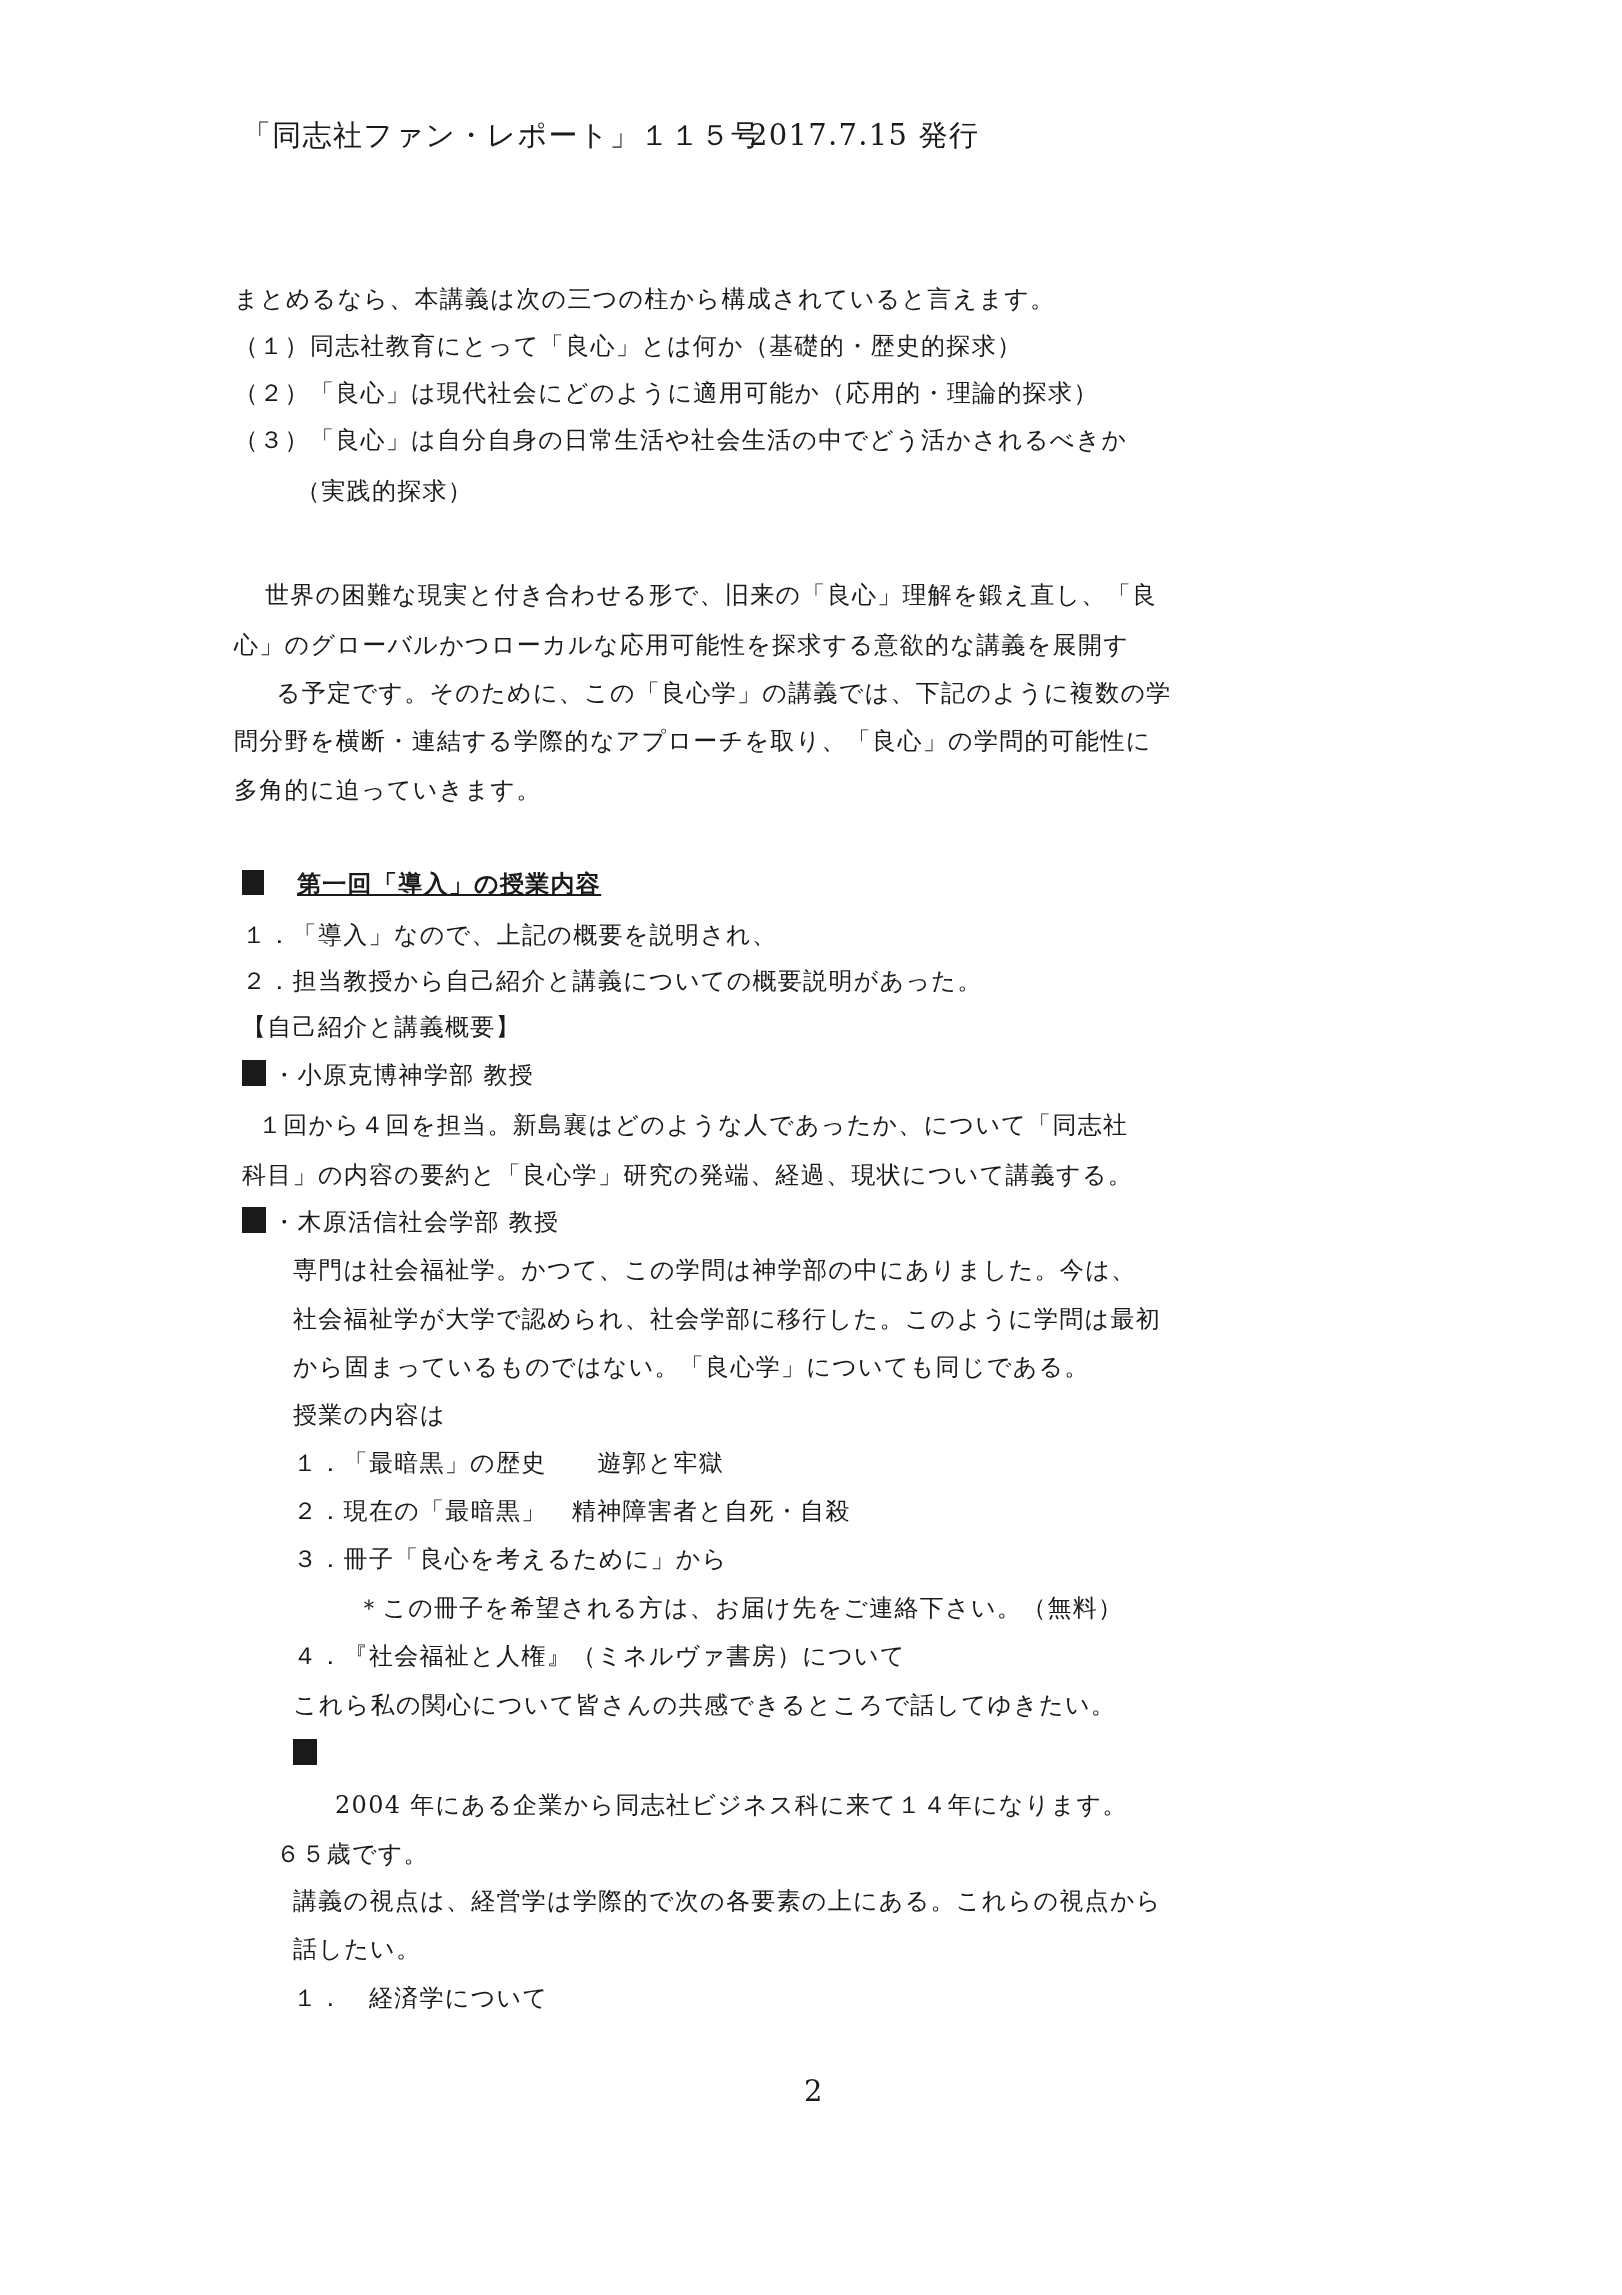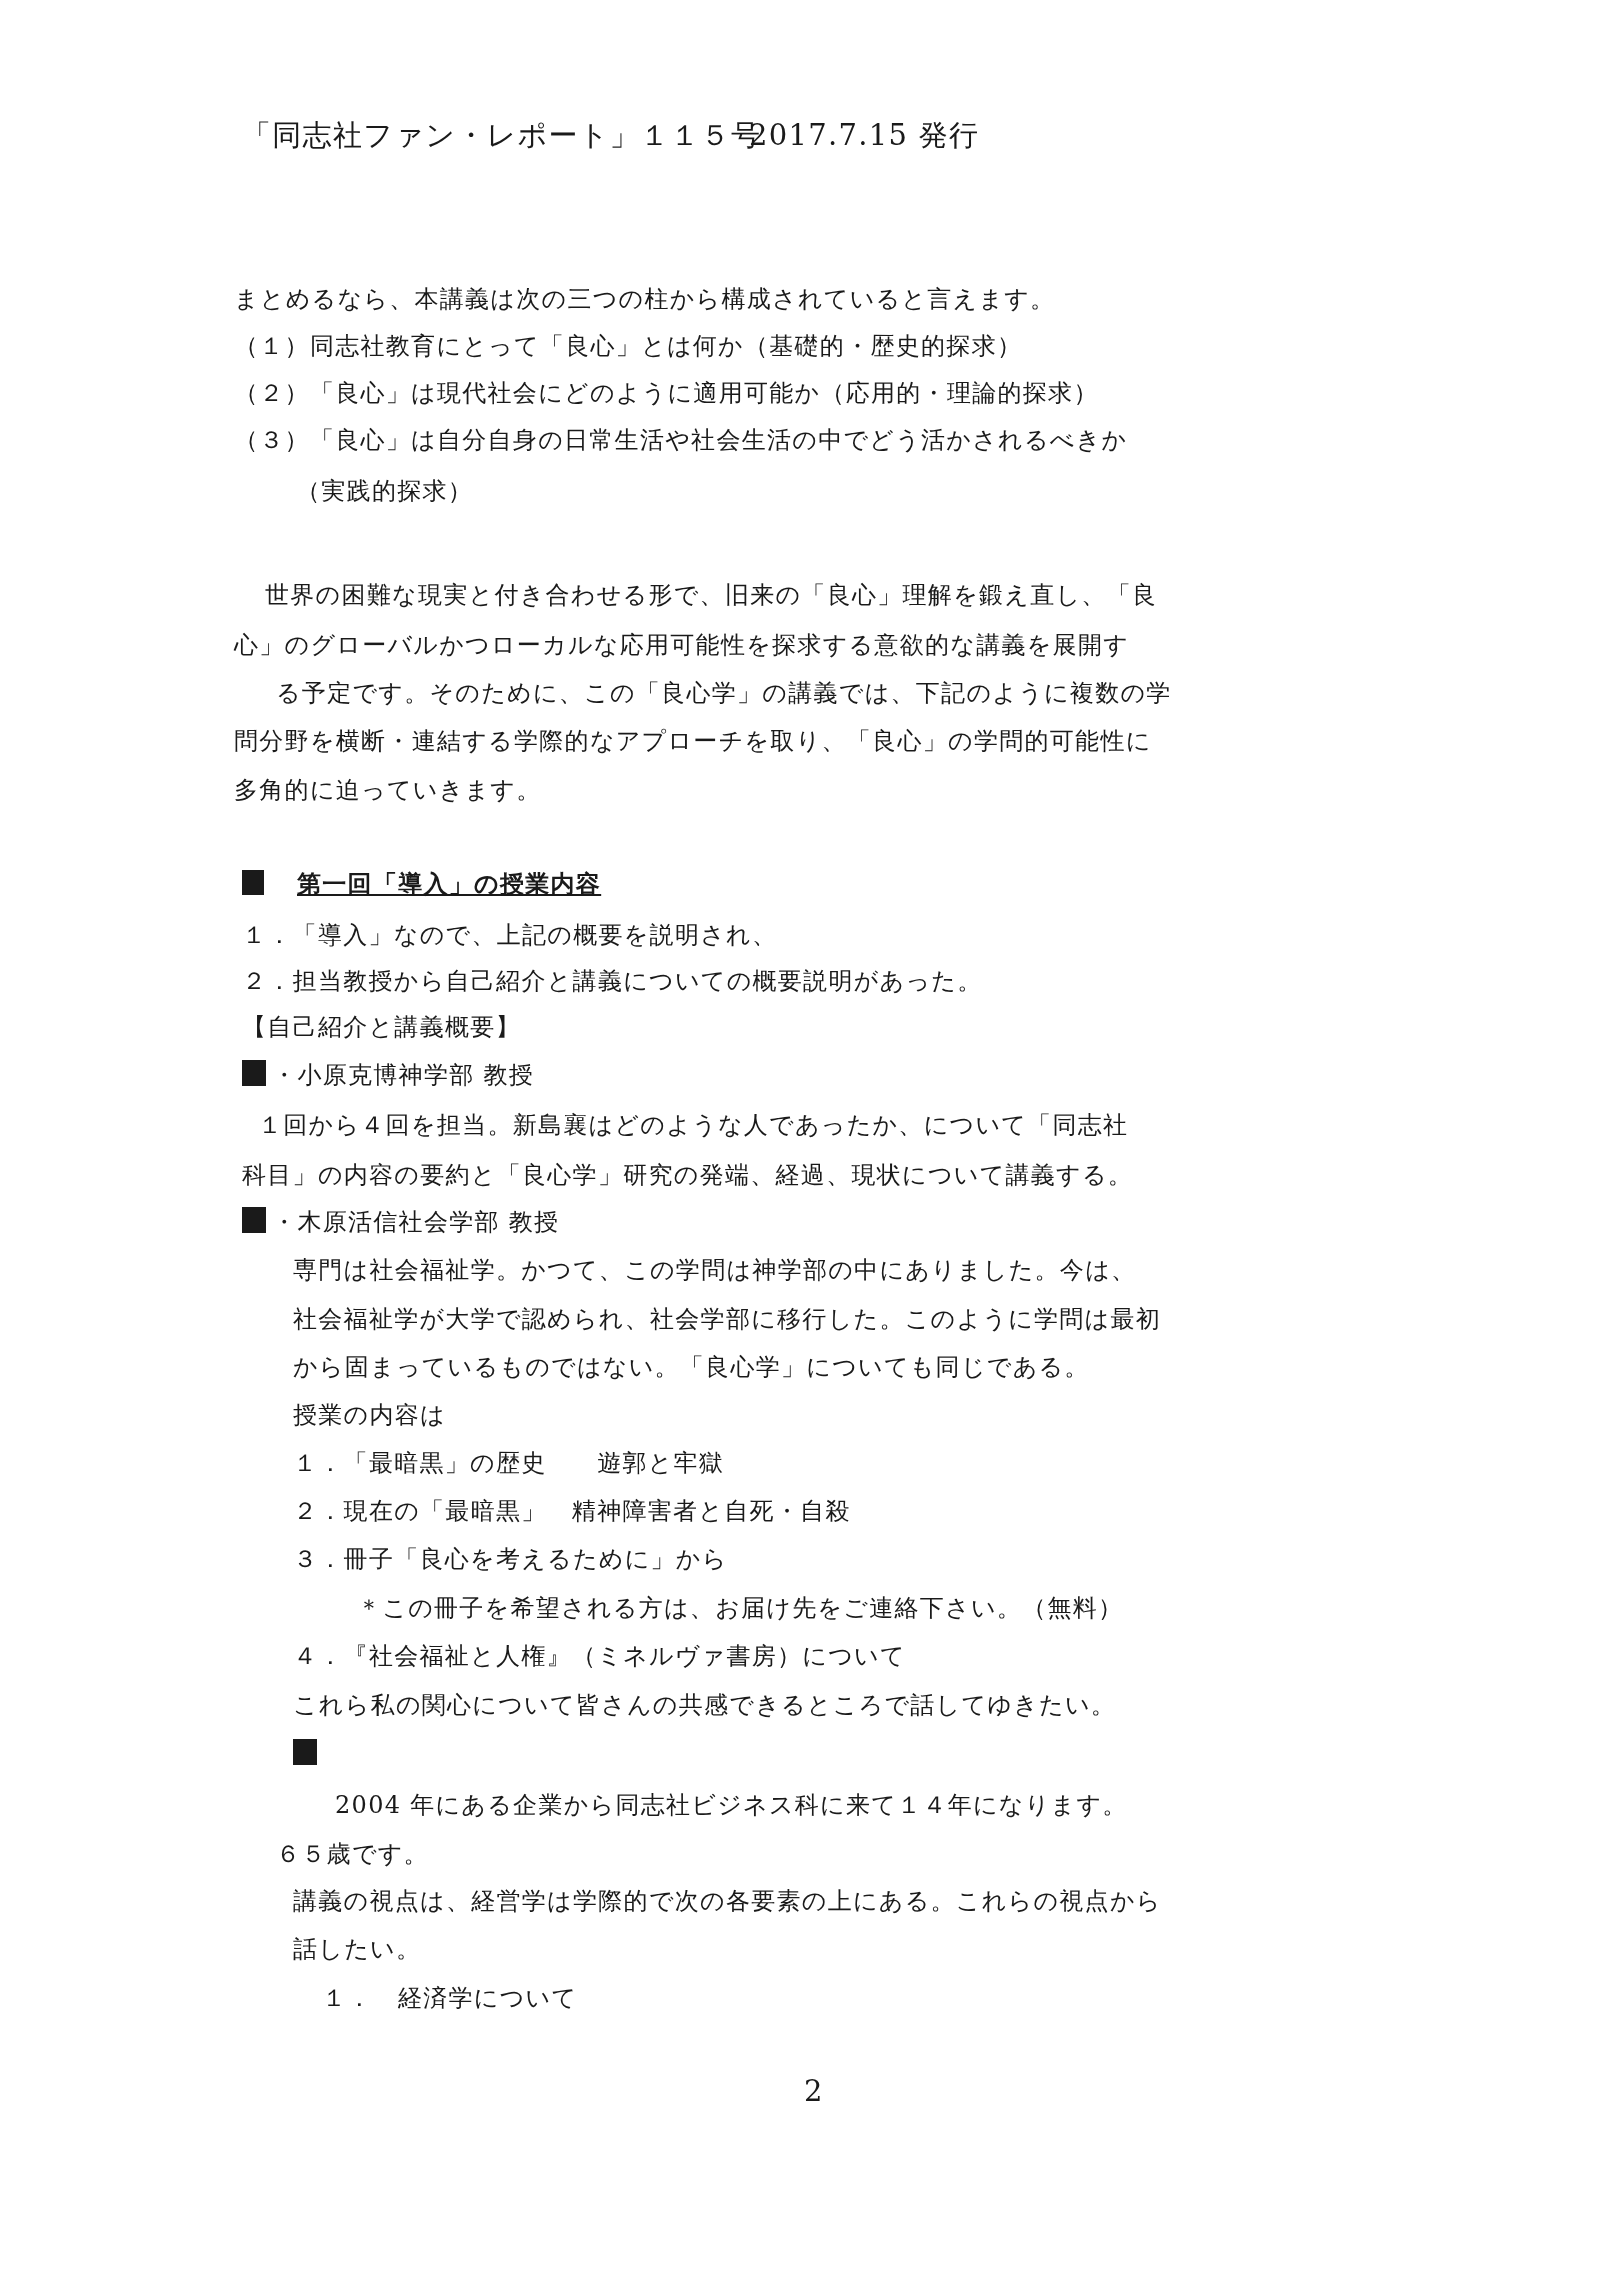--- a/index.html
+++ b/index.html
@@ -73,17 +73,17 @@
   <div class="line" style="left:293px; top:1637px;">４．『社会福祉と人権』（ミネルヴァ書房）について</div>
   <div class="line" style="left:293px; top:1686px;">これら私の関心について皆さんの共感できるところで話してゆきたい。</div>
 
   <div class="line" style="left:293px; top:1735px;">
     <span class="sq"></span>
   </div>
   <div class="line" style="left:335px; top:1786px;">2004 年にある企業から同志社ビジネス科に来て１４年になります。</div>
   <div class="line" style="left:255px; top:1835px;margin-left:21px;">６５歳です。</div>
   <div class="line" style="left:293px; top:1882px;">講義の視点は、経営学は学際的で次の各要素の上にある。これらの視点から</div>
   <div class="line" style="left:293px; top:1930px;">話したい。</div>
-  <div class="line" style="left:293px; top:1979px;margin-left:29px;">１．　経済学について</div>
+  <div class="line" style="left:293px; top:1979px;">１．　経済学について</div>
 </div>
 
 <div class="pageno">2</div>
 
 
 </body></html>

